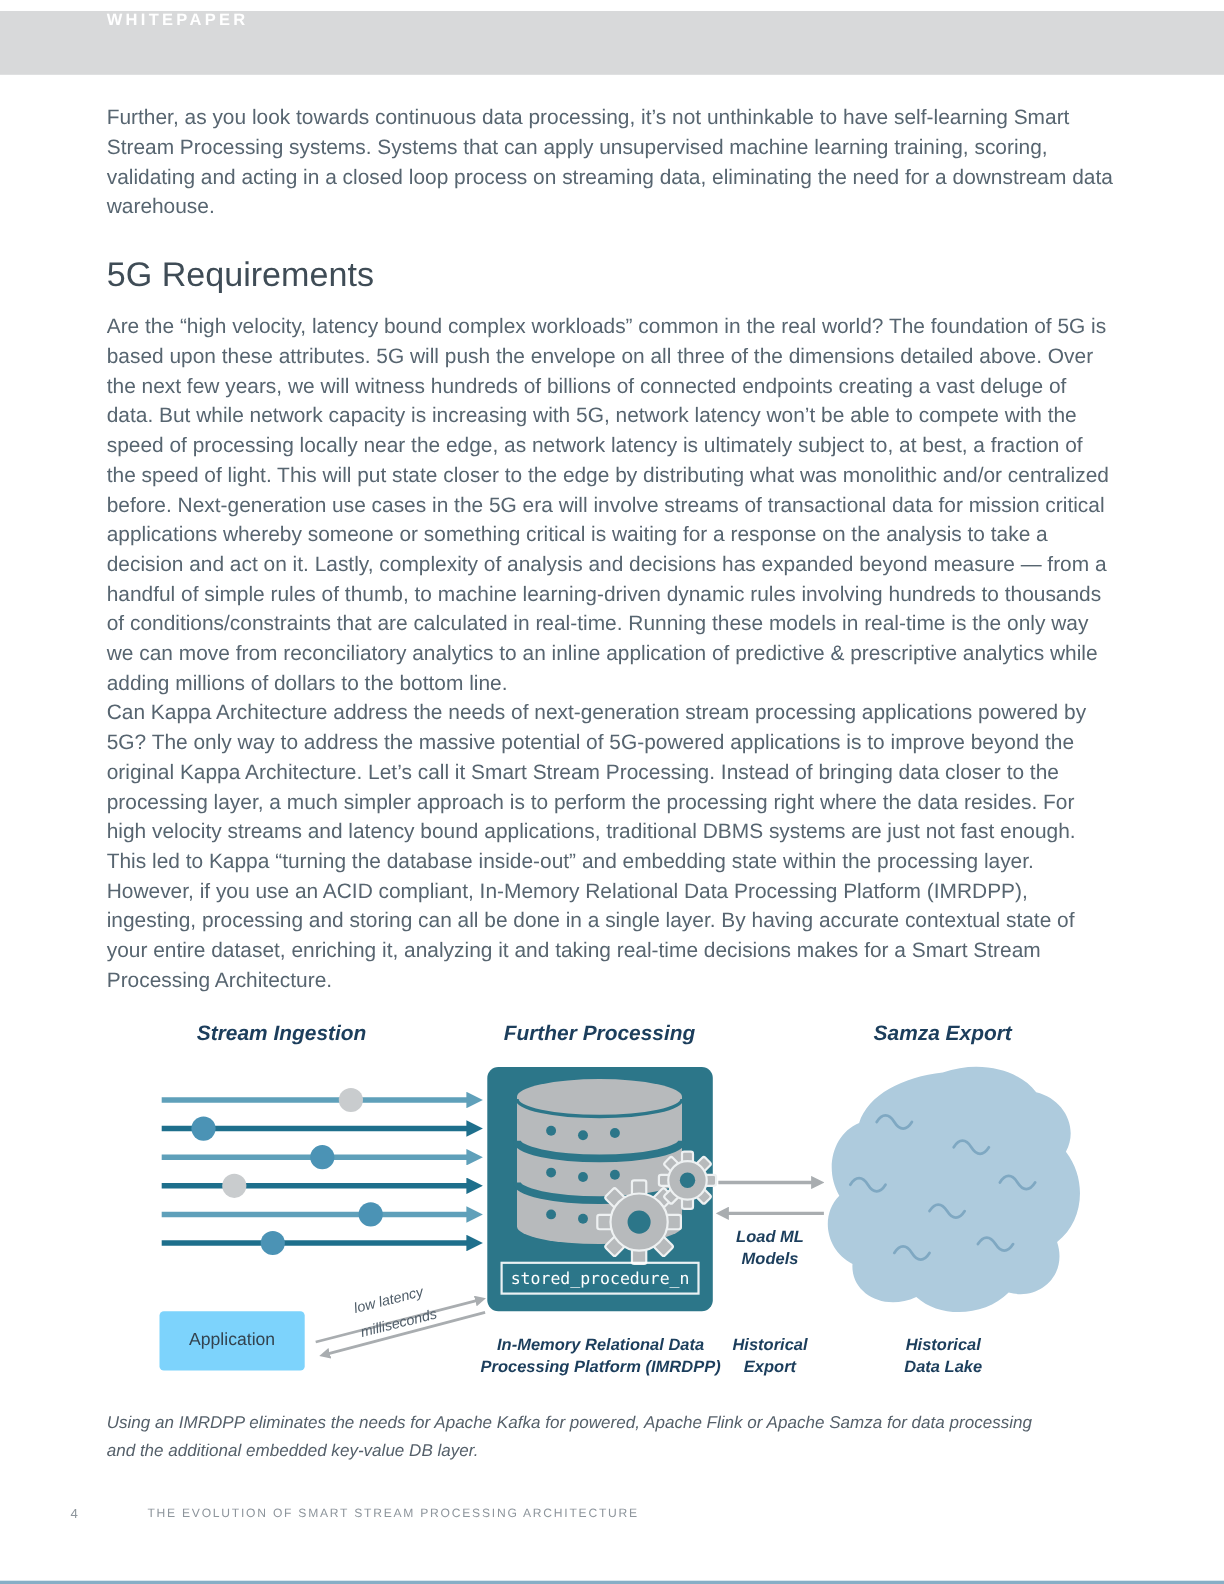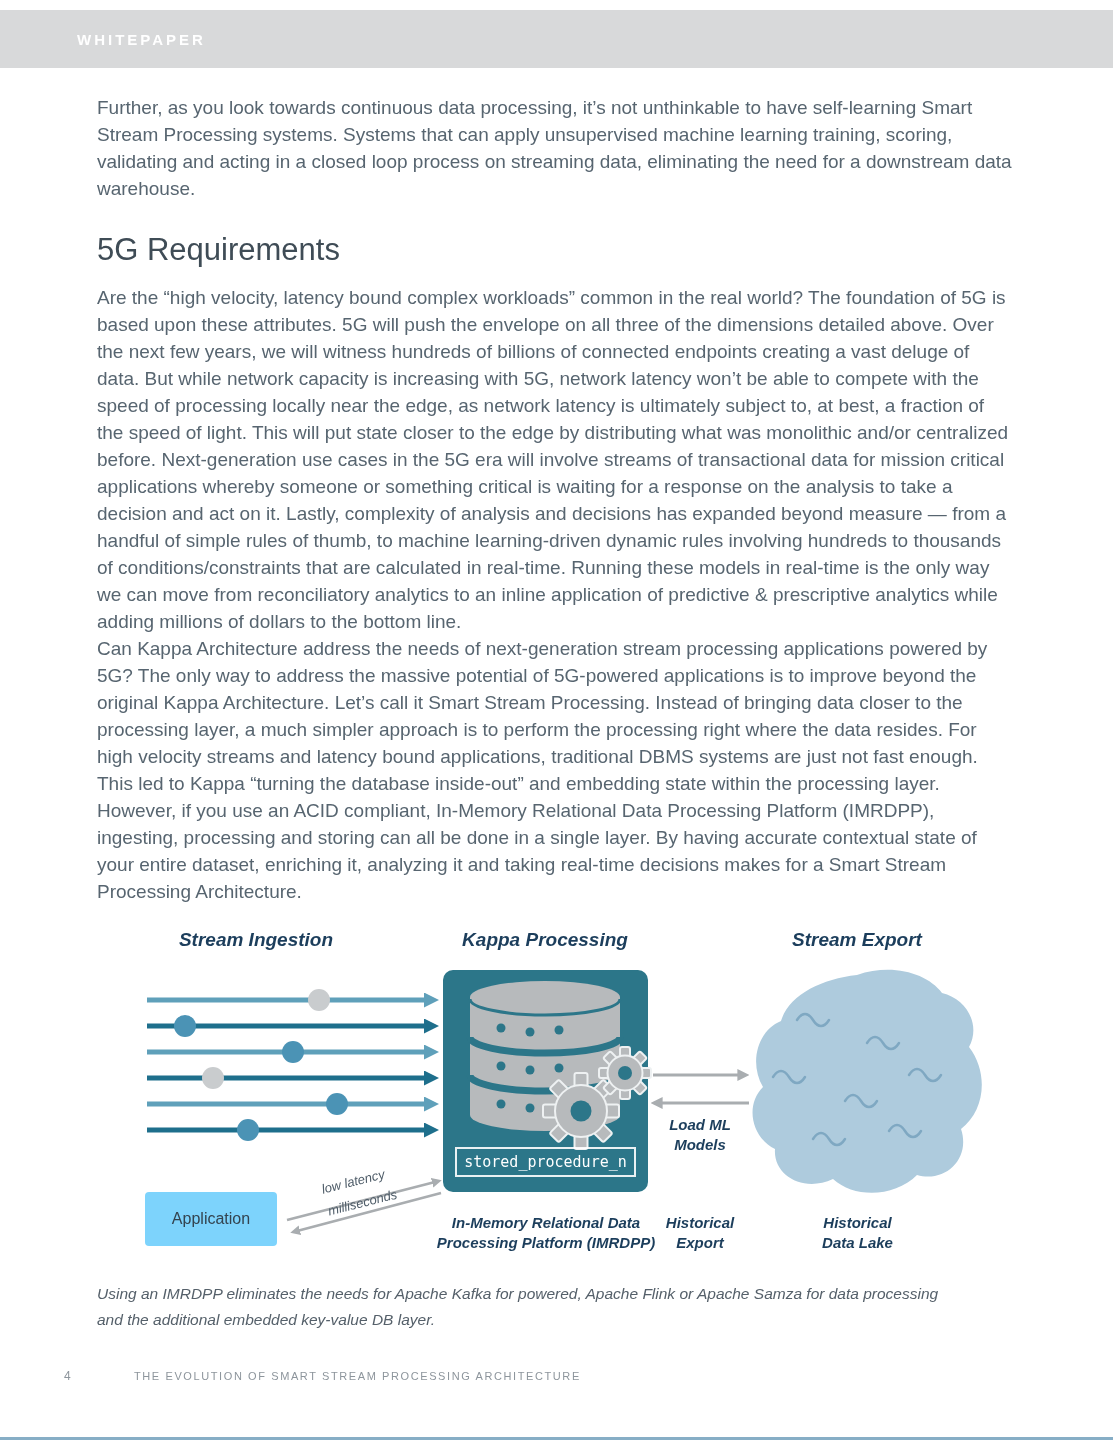--- a/index.html
+++ b/index.html
@@ -3,22 +3,22 @@
 <meta charset="utf-8">
 <style>
   html,body { margin:0; padding:0; background:#ffffff; }
   .page {
     position:relative; width:1113px; height:1440px; background:#ffffff;
     overflow:hidden; font-family:"Liberation Sans", sans-serif;
   }
   
   .topbar {
     position:absolute; top:10px; left:0; right:0; height:58px;
-    background:#d8d9da; display:flex; align-items:center;
-    padding-left:77px; box-sizing:border-box;
+    background:#d8d9da; display:flex; 
+    padding-left:97px; box-sizing:border-box;
   }
   .topbar-label {
     color:#ffffff; font-size:15px; font-weight:bold; letter-spacing:3px;
   }
   
   .content { position:absolute; top:68px; left:97px; width:918px; }
   .body-text {
     font-size:19px; line-height:27px; color:#576570; margin:0;
   }
   .intro { margin-top:26px; }
@@ -193,22 +193,22 @@
           <line x1="652" y1="178" x2="562" y2="178" marker-end="url(#ahG)"></line>
         </g>
 
         <g stroke="#a9adb0" stroke-width="2.5" fill="none">
           <line x1="190" y1="295" x2="338" y2="257" marker-end="url(#ahG)"></line>
           <line x1="344" y1="268" x2="200" y2="306" marker-end="url(#ahG)"></line>
         </g>
       </svg>
 
       <div class="col-label lbl-ingestion">Stream Ingestion</div>
-      <div class="col-label lbl-processing">Kappa Processing</div>
-      <div class="col-label lbl-export">Stream Export</div>
+      <div class="col-label lbl-processing">Further Processing</div>
+      <div class="col-label lbl-export">Samza Export</div>
 
       <div class="stored-proc">stored_procedure_n</div>
 
       <div class="app-box">
         <span>Application</span>
       </div>
 
       <div class="rot-label low-lat">low latency</div>
       <div class="rot-label ms">milliseconds</div>
 

